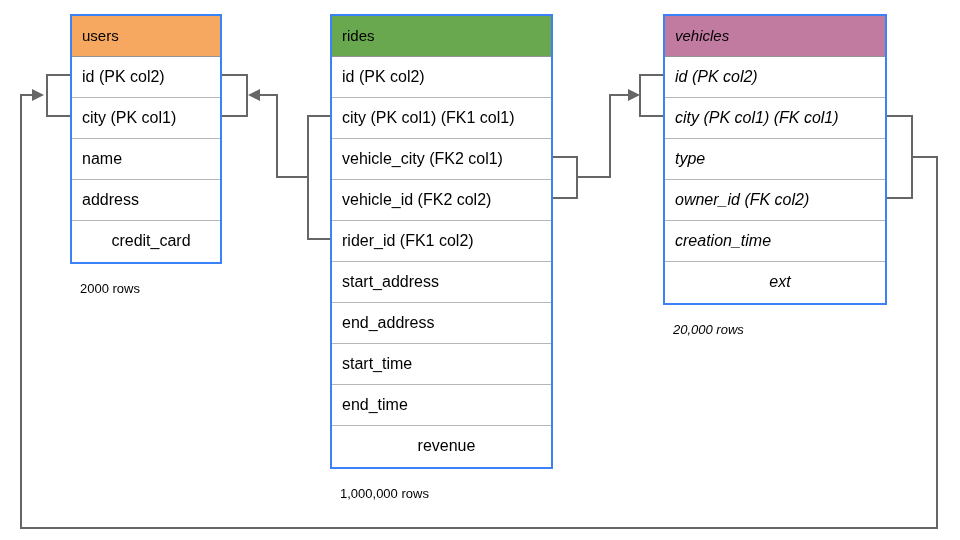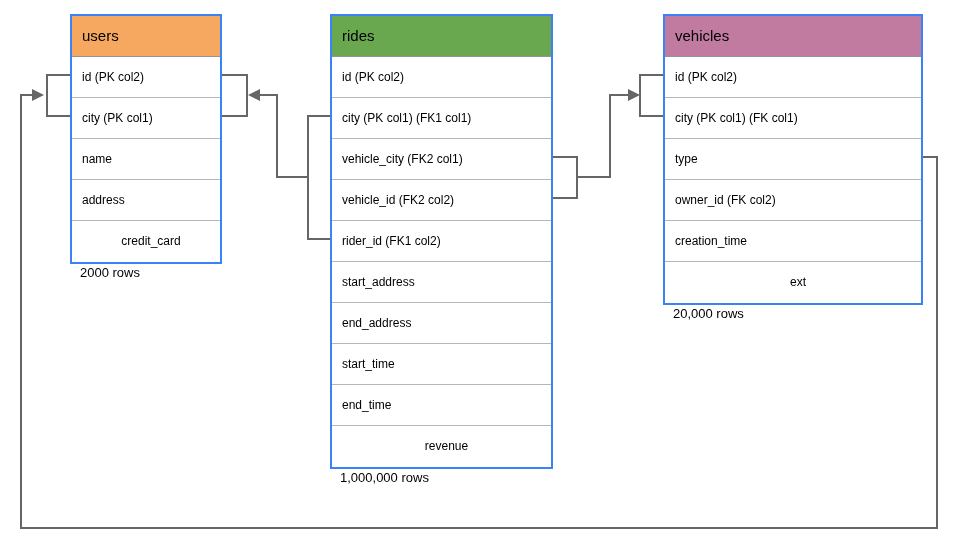--- a/index.html
+++ b/index.html
@@ -34,34 +34,34 @@
     line-height: 40px;
     padding-left: 10px;
     font-size: 15px;
     border-bottom: 1px solid #949494;
   }
   .table-row {
     box-sizing: border-box;
     height: 41px;
     line-height: 40px;
     padding-left: 10px;
-    font-size: 12px;
+    font-size: 16px;
     border-bottom: 1px solid #b7b7b7;
     background: #ffffff;
     white-space: nowrap;
   }
   .table-row:last-child { border-bottom: none; text-align: center; }
   .row-count {
-    margin-top: 1px;
+    margin-top: 17px;
     padding-left: 10px;
     font-size: 13px;
   }
   #table-users   { left: 70px;  top: 14px; width: 152px; }
   #table-rides   { left: 330px; top: 14px; width: 223px; }
-  #table-vehicles{ left: 663px; top: 14px; width: 260px; }
+  #table-vehicles{ left: 663px; top: 14px; width: 224px; font-style: italic; }
 </style>
 </head>
 <body>
 
 <div class="canvas">
 
   <svg class="connectors" viewBox="0 0 960 540" xmlns="http://www.w3.org/2000/svg">
 
     <g>
       <path d="M222,75 H247 V116 H222"></path>

